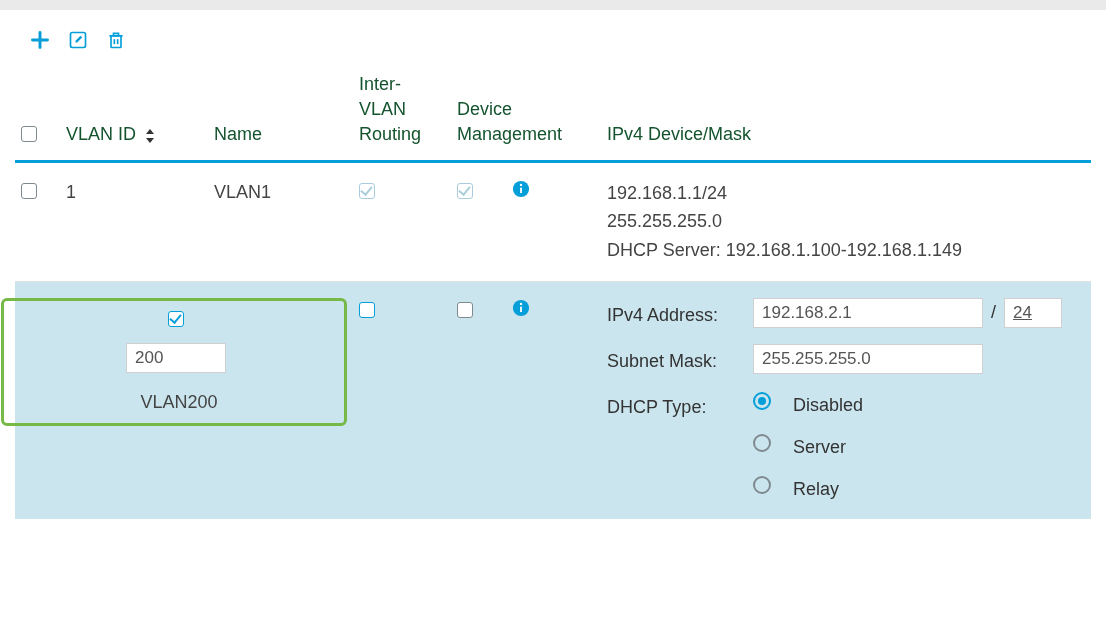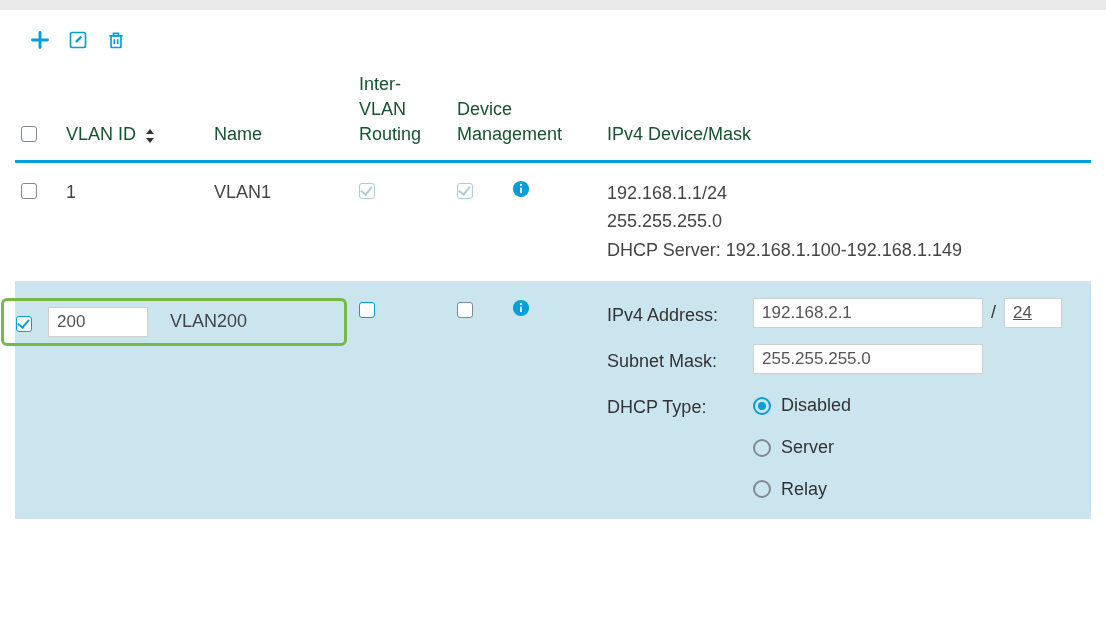--- a/index.html
+++ b/index.html
@@ -112,20 +112,21 @@
   
   .highlight-box {
     border: 3px solid #76b947;
     border-radius: 6px;
     padding: 6px 8px 6px 12px;
     display: flex;
     align-items: center;
     gap: 16px;
     margin-left: -14px;
     background: transparent;
+    flex-direction: column;
   }
   input[type="text"] {
     font-size: 17px;
     padding: 4px 8px;
     border: 1px solid #cfcfcf;
     background: #fff;
     font-family: inherit;
     color: #555;
   }
   .vlan-id-input { width: 100px; }
@@ -138,21 +139,21 @@
     grid-template-columns: 140px auto;
     row-gap: 14px;
     column-gap: 6px;
     align-items: start;
   }
   .form-grid .lbl { font-size: 18px; color: #333; padding-top: 4px; }
   .ipv4-row { display: flex; align-items: center; gap: 8px; }
   .slash { color: #333; }
 
   .radio-group { display: flex; flex-direction: column; gap: 14px; margin-top: 2px; }
-  .radio-row { display: flex; align-items: center; gap: 10px; font-size: 18px; color: #333; }
+  .radio-row { display: flex; gap: 22px; font-size: 18px; color: #333; }
   .radio {
     width: 18px; height: 18px;
     border: 2px solid #7f8a8f;
     border-radius: 50%;
     display: inline-block;
     position: relative;
     cursor: pointer;
   }
   .radio.selected { border-color: #049fd9; }
   .radio.selected::after {

